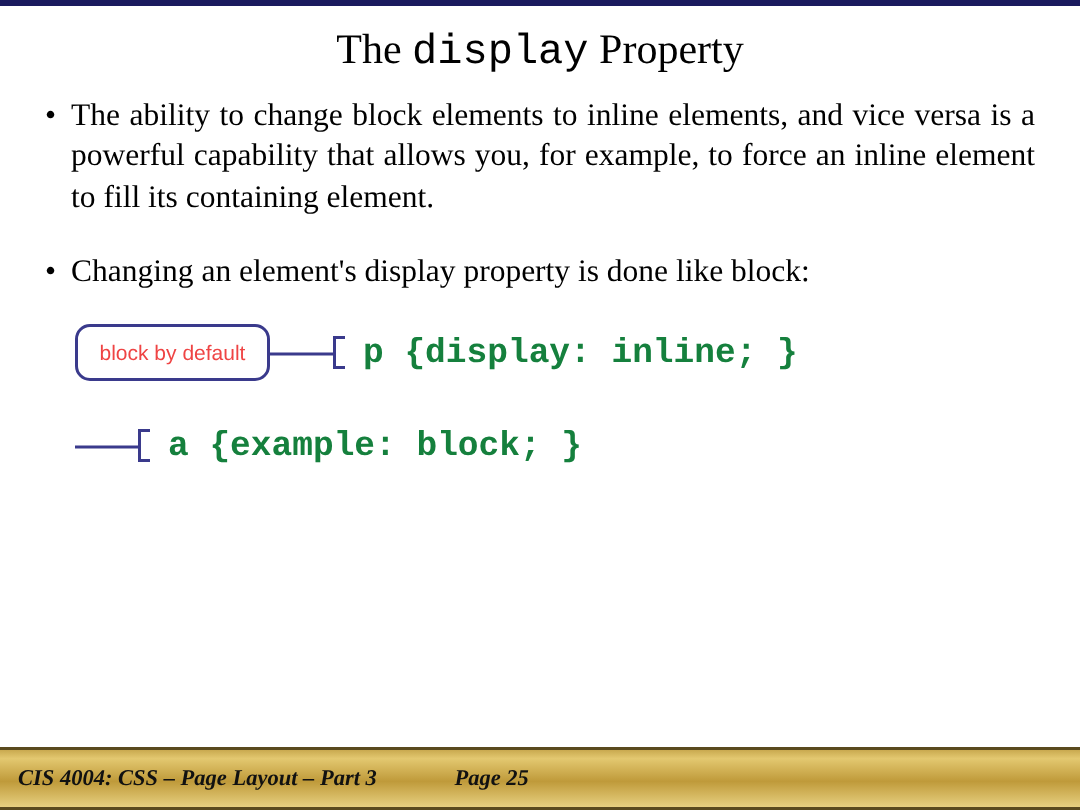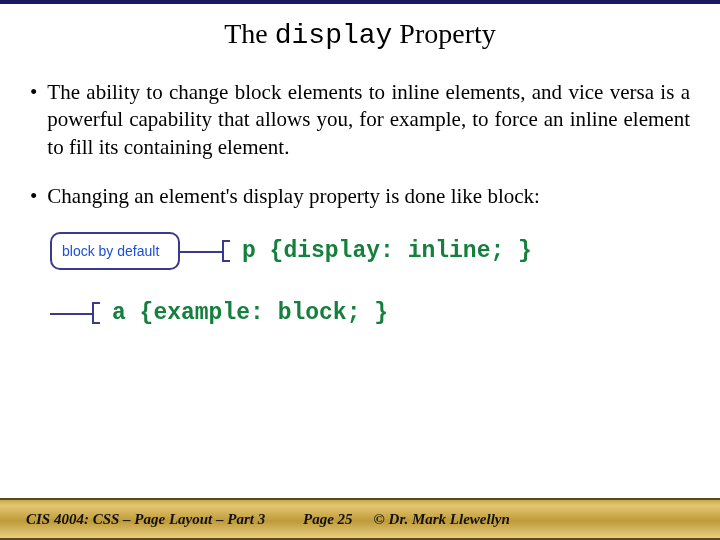--- a/index.html
+++ b/index.html
@@ -13,21 +13,21 @@
   }
   .top-bar {
     height: 4px;
     background: #1a1a5e;
   }
   .title {
     text-align: center;
     font-size: 28px;
     color: #000;
     margin-top: 14px;
-    margin-bottom: 28px;
+    margin-bottom: 12px;
     font-weight: normal;
   }
   .title .code {
     font-family: "Courier New", Courier, monospace;
   }
   .content {
     padding: 0 30px 0 30px;
   }
   .bullet {
     display: flex;
@@ -50,24 +50,24 @@
     align-items: center;
     margin-bottom: 30px;
     position: relative;
   }
   .label-box {
     border: 2px solid #3a3a8c;
     border-radius: 10px;
     background: #fff;
     font-family: Arial, Helvetica, sans-serif;
     font-size: 14px;
-    color: #1d4ed8;
+    color: #ef4444;
     padding: 9px 10px;
     min-width: 130px;
-    text-align: left;
+    text-align: center;
   }
   .connect {
     width: 50px;
     height: 22px;
     position: relative;
     flex: 0 0 50px;
   }
   .connect::before {
     content: "";
     position: absolute;
@@ -117,21 +117,21 @@
     display: flex;
     width: 100%;
     align-items: center;
     font-family: "Times New Roman", Times, serif;
     font-style: italic;
     font-weight: bold;
     font-size: 15px;
     color: #111;
     padding: 0 8px;
   }
-  .footer .course { flex: 0 0 auto; margin-right: auto; padding-left: 4px; margin-left: 14px;}
+  .footer .course { flex: 0 0 auto; margin-right: auto; padding-left: 4px;}
   .footer .page { flex: 0 0 auto; position: absolute; left: 50%; transform: translateX(-115%);}
   .footer .author { flex: 0 0 auto; position: absolute; left: 50%; transform: translateX(10%);}
   .seal {
     position: absolute;
     right: 18px;
     bottom: 2px;
     width: 48px; height: 48px;
   }
   .seal .outer {
     width: 48px; height: 48px;
@@ -189,15 +189,14 @@
       <div class="code-ex">a {example: block; }</div>
     </div>
   </div>
 </div>
 
 <div class="footer">
   <div class="footer-bg"></div>
   <div class="footer-content">
     <span class="course">CIS 4004: CSS – Page Layout – Part 3</span>
     <span class="page">Page 25</span>
-    <span class="author">© Dr. Mark Llewellyn</span>
   </div>
 </div>
 
 </body></html>

